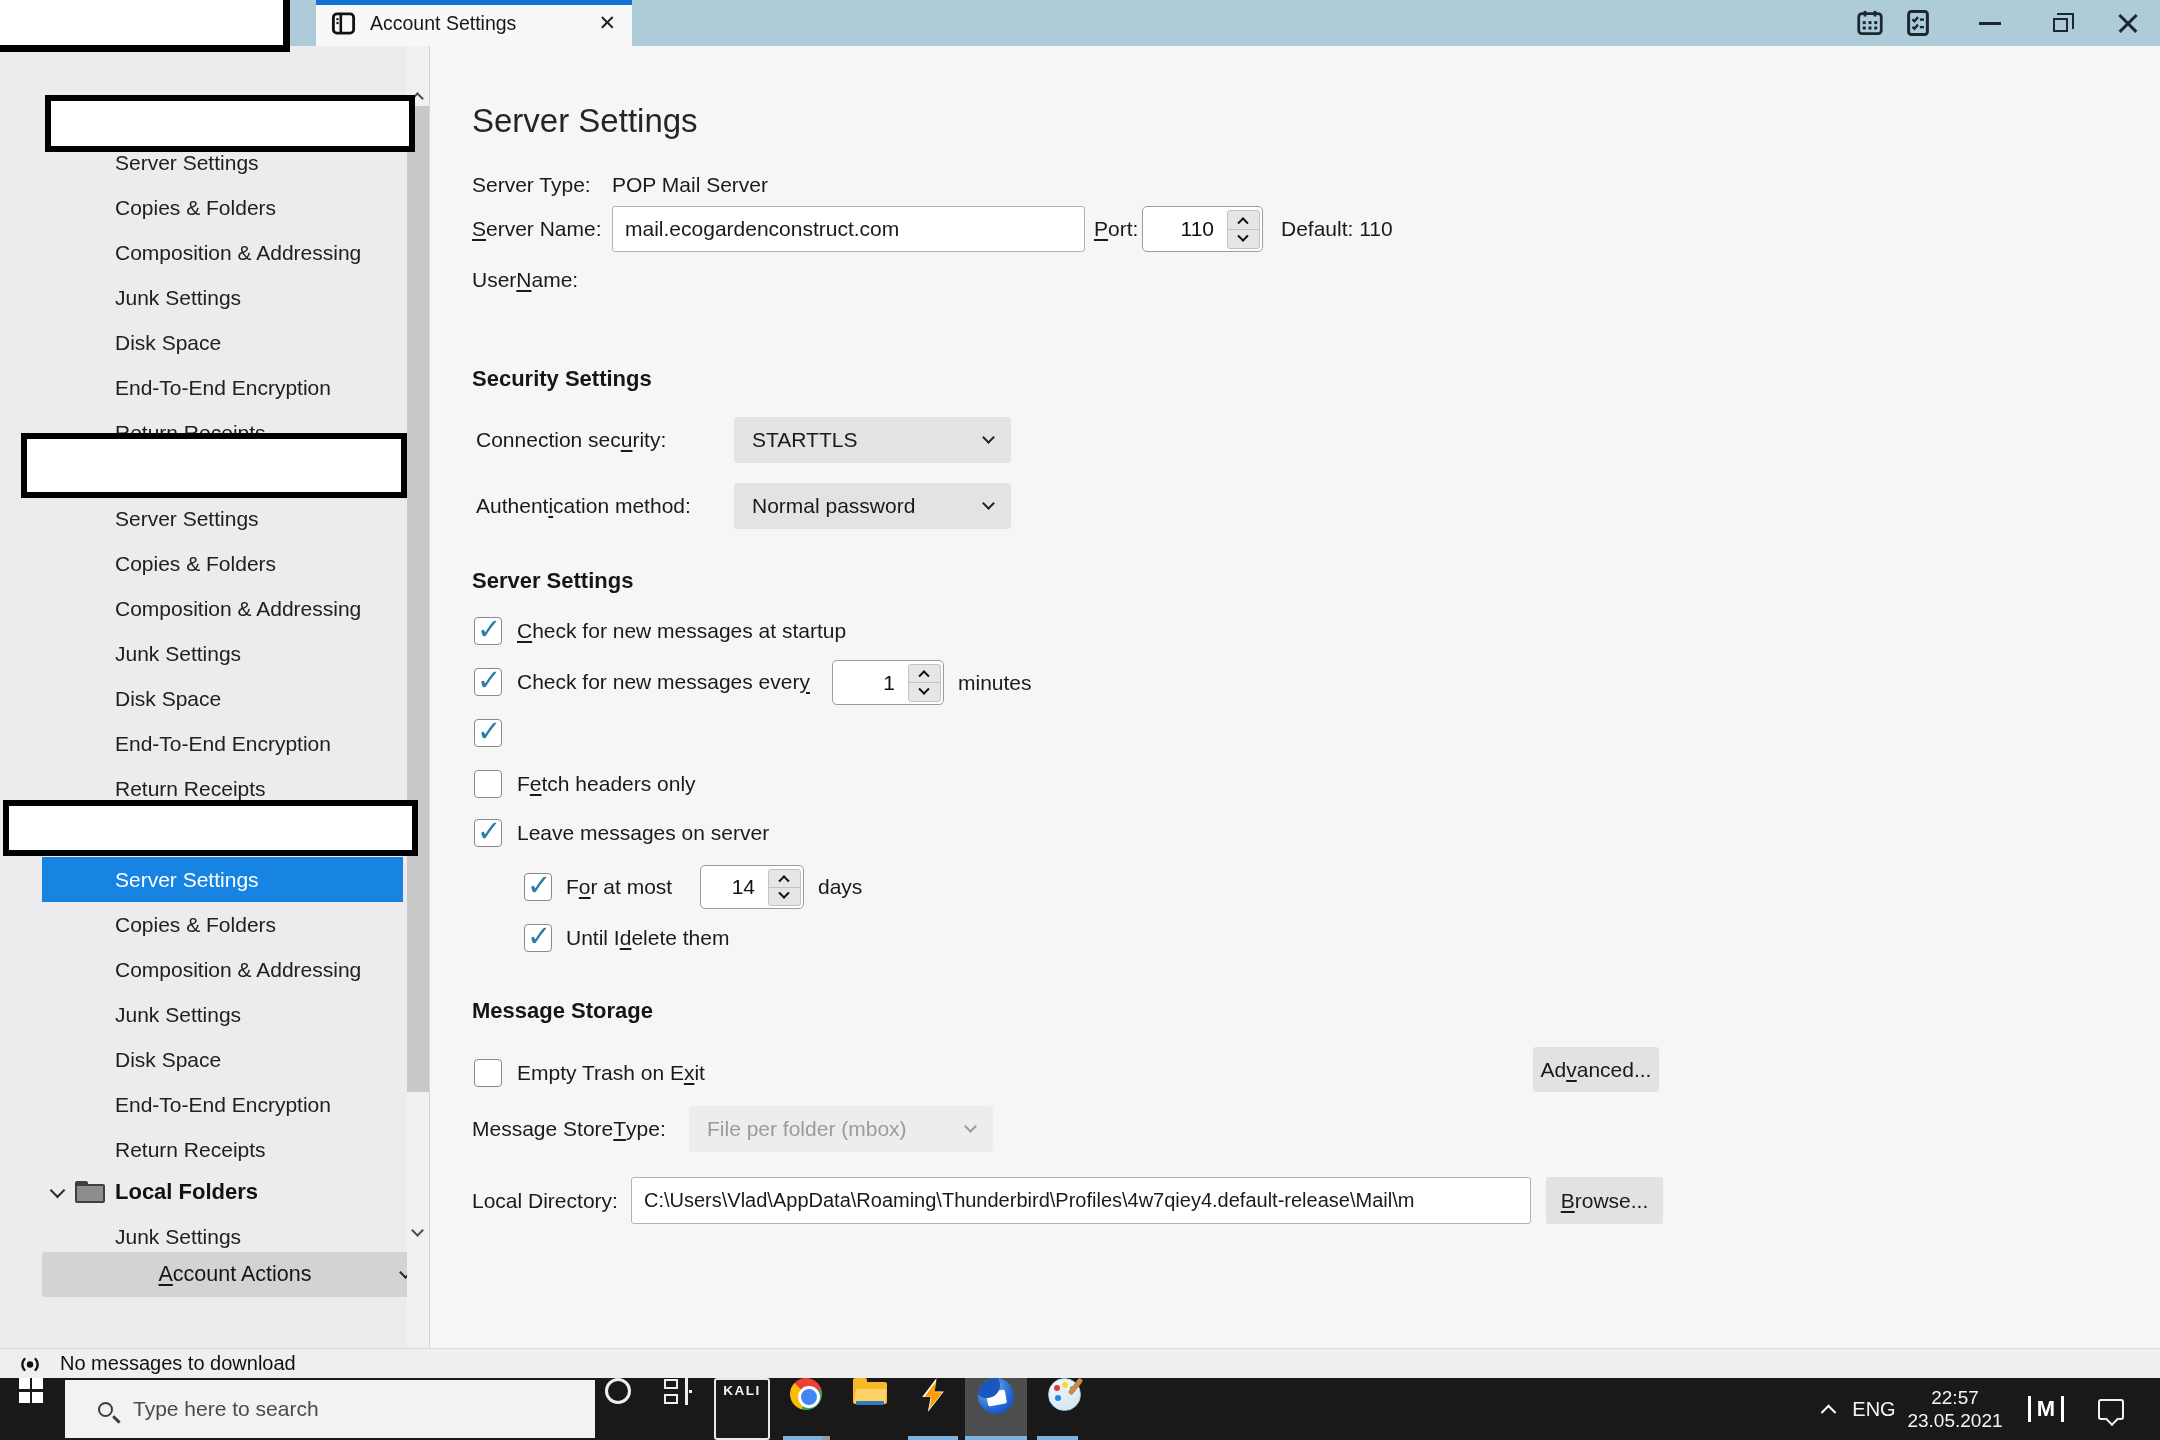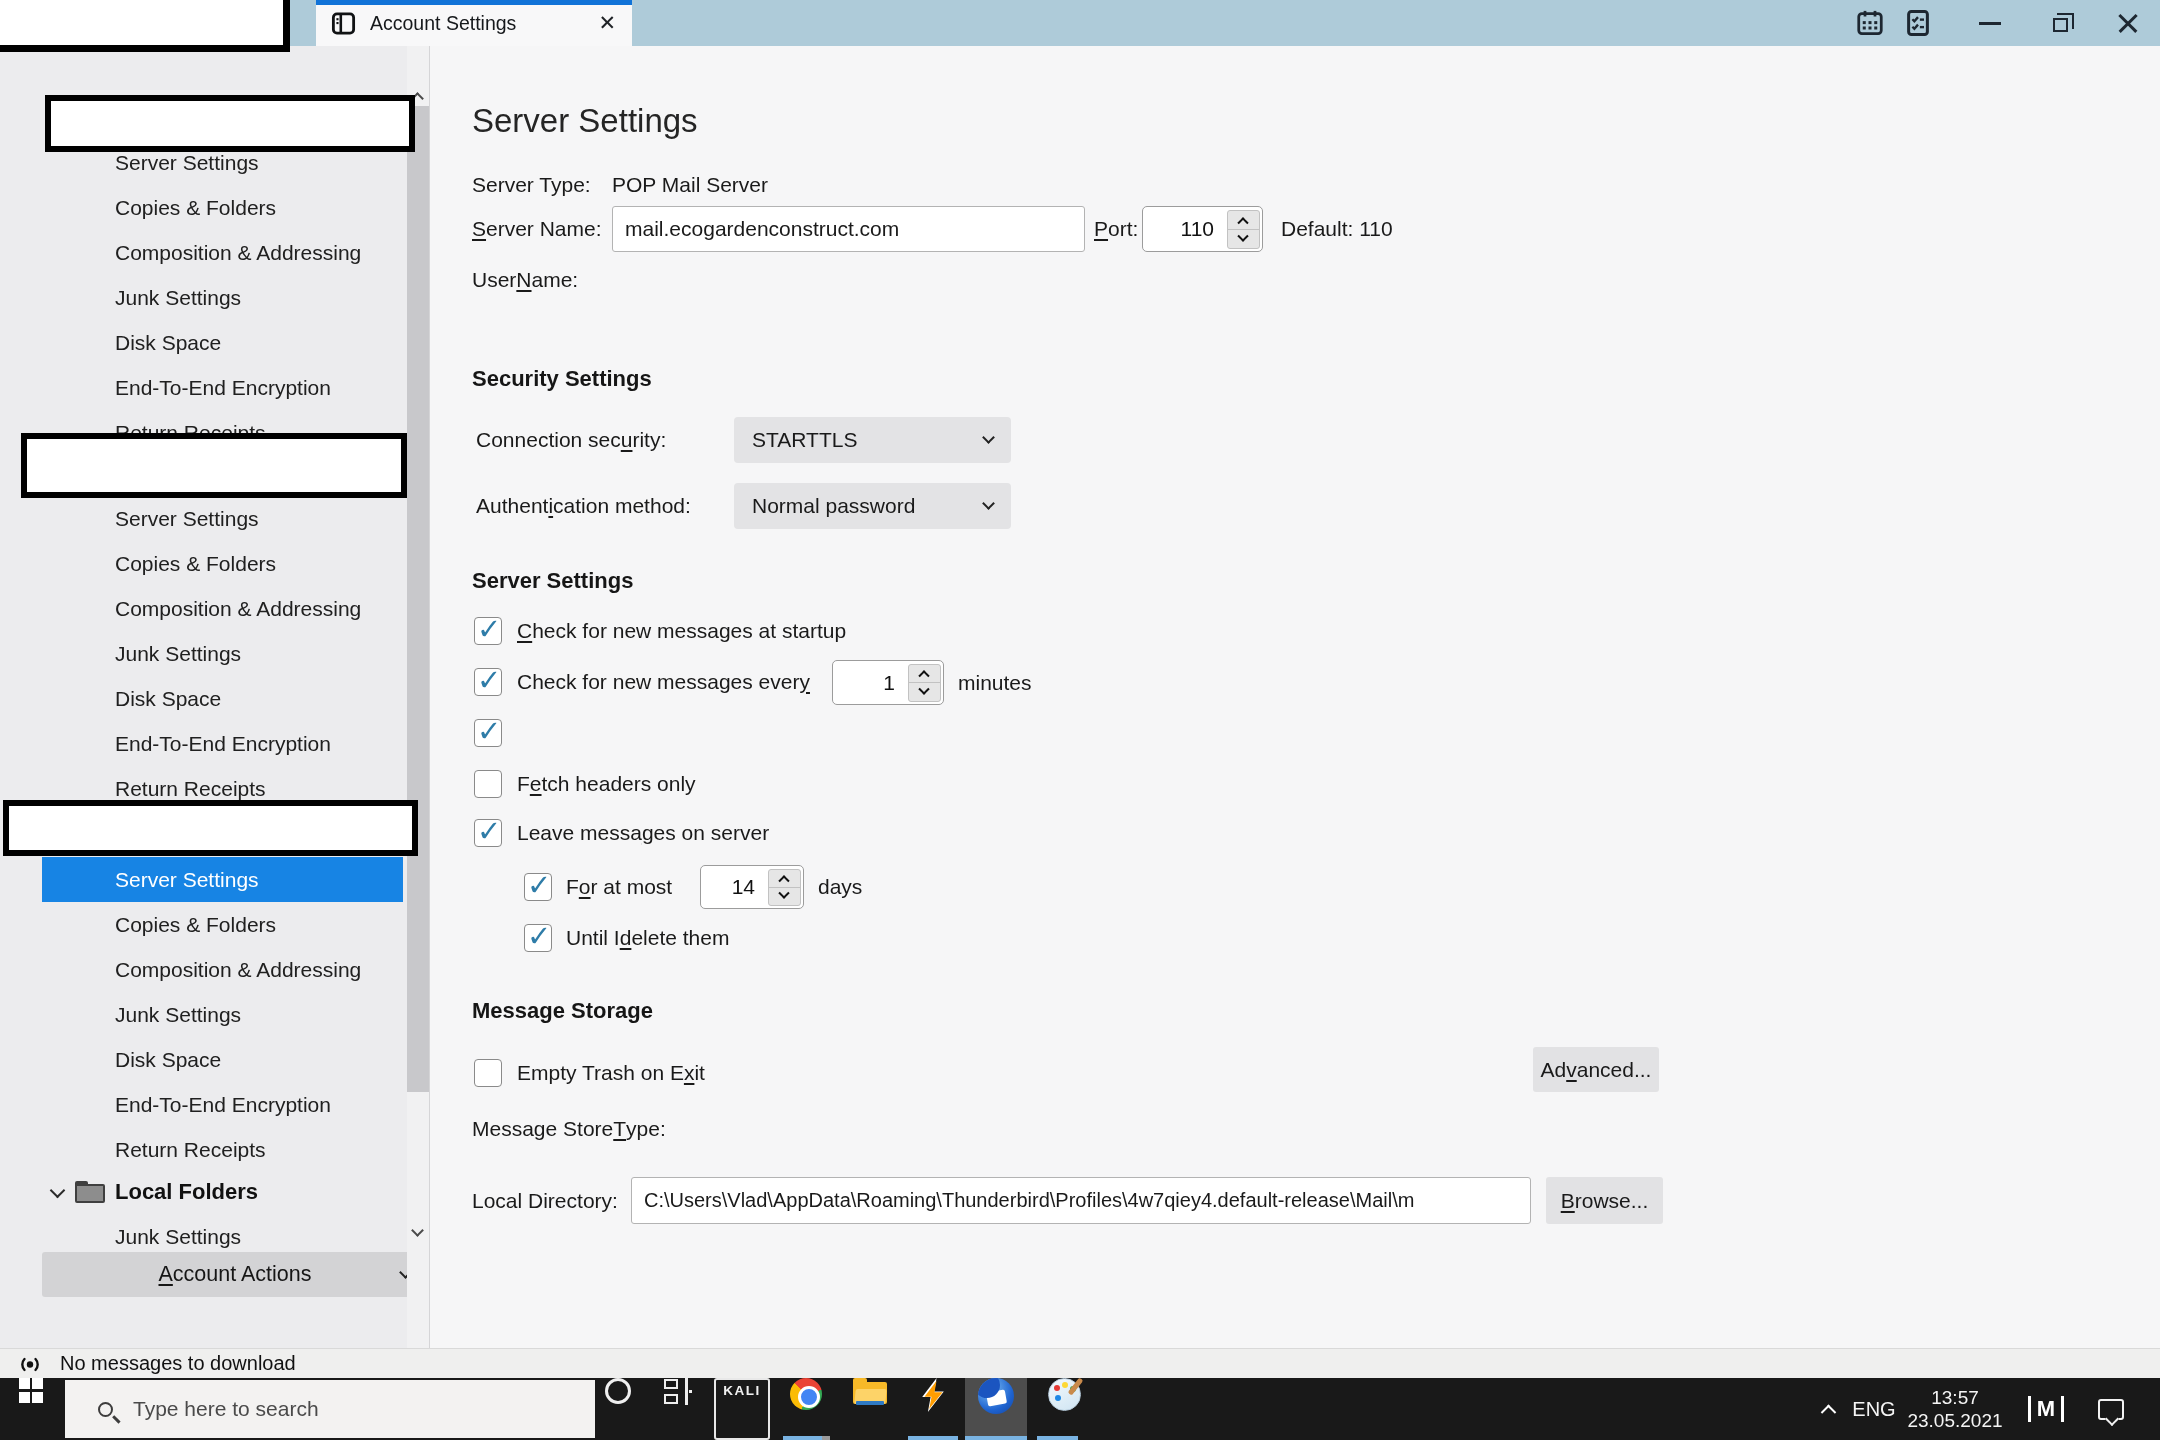--- a/index.html
+++ b/index.html
@@ -307,20 +307,24 @@
   <span class="cb on" style="left:524px;top:924px;"></span>
   <div class="flabel" style="left:566px;top:918px;height:40px;">Until I <u>d</u>elete them</div>
 
   <div class="h2" style="left:472px;top:998px;">Message Storage</div>
 
   <span class="cb" style="left:474px;top:1059px;"></span>
   <div class="flabel" style="left:517px;top:1053px;height:40px;">Empty Trash on E<u>x</u>it</div>
   <button class="btn" style="left:1533px;top:1047px;width:126px;height:45px;">Ad<u>v</u>anced...</button>
 
   <div class="flabel" style="left:472px;top:1106px;height:46px;">Message Store <u>T</u>ype:</div>
+  <div class="dd disabled" style="left:689px;top:1106px;width:304px;height:46px;">
+    <span>File per folder (mbox)</span>
+    <span class="chev-s"></span>
+  </div>
 
   <div class="flabel" style="left:472px;top:1177px;height:47px;">Local Directory:</div>
   <input class="tinput" style="left: 631px; top: 1177px; width: 900px; height: 47px; font-size: 20px;" value="C:\Users\Vlad\AppData\Roaming\Thunderbird\Profiles\4w7qiey4.default-release\Mail\m">
   <button class="btn" style="left:1546px;top:1177px;width:117px;height:47px;"><u>B</u>rowse...</button>
 
   <div class="statusbar">
     <span class="bcast">
       <svg width="36" height="25" viewBox="0 0 36 25">
           <circle cx="18" cy="12.5" r="3.2" fill="#111"></circle>
           <path d="M12.5 7 a8 8 0 0 0 0 11" fill="none" stroke="#111" stroke-width="2.4" stroke-linecap="round"></path>
@@ -398,21 +402,21 @@
       <b style="left:965px;width:62px;"></b>
       <b style="left:1037px;width:41px;"></b>
     </div>
 
     <div class="tray" style="left:1808px;width:40px;">
         <span class="up-chev"></span>
       </div>
     <div class="tray" style="left:1848px;width:52px;font-size:20px;">ENG</div>
     <div class="tray" style="left:1902px;width:106px;">
       <div class="clock">
-        <div>13:57</div>
+        <div>22:57</div>
         <div>23.05.2021</div>
       </div>
     </div>
     <div class="tray" style="left:2018px;width:56px;">
         <span class="mi"></span>
       </div>
     <div class="tray" style="left:2086px;width:50px;">
         <span class="bubble"></span>
       </div>
   </div>

